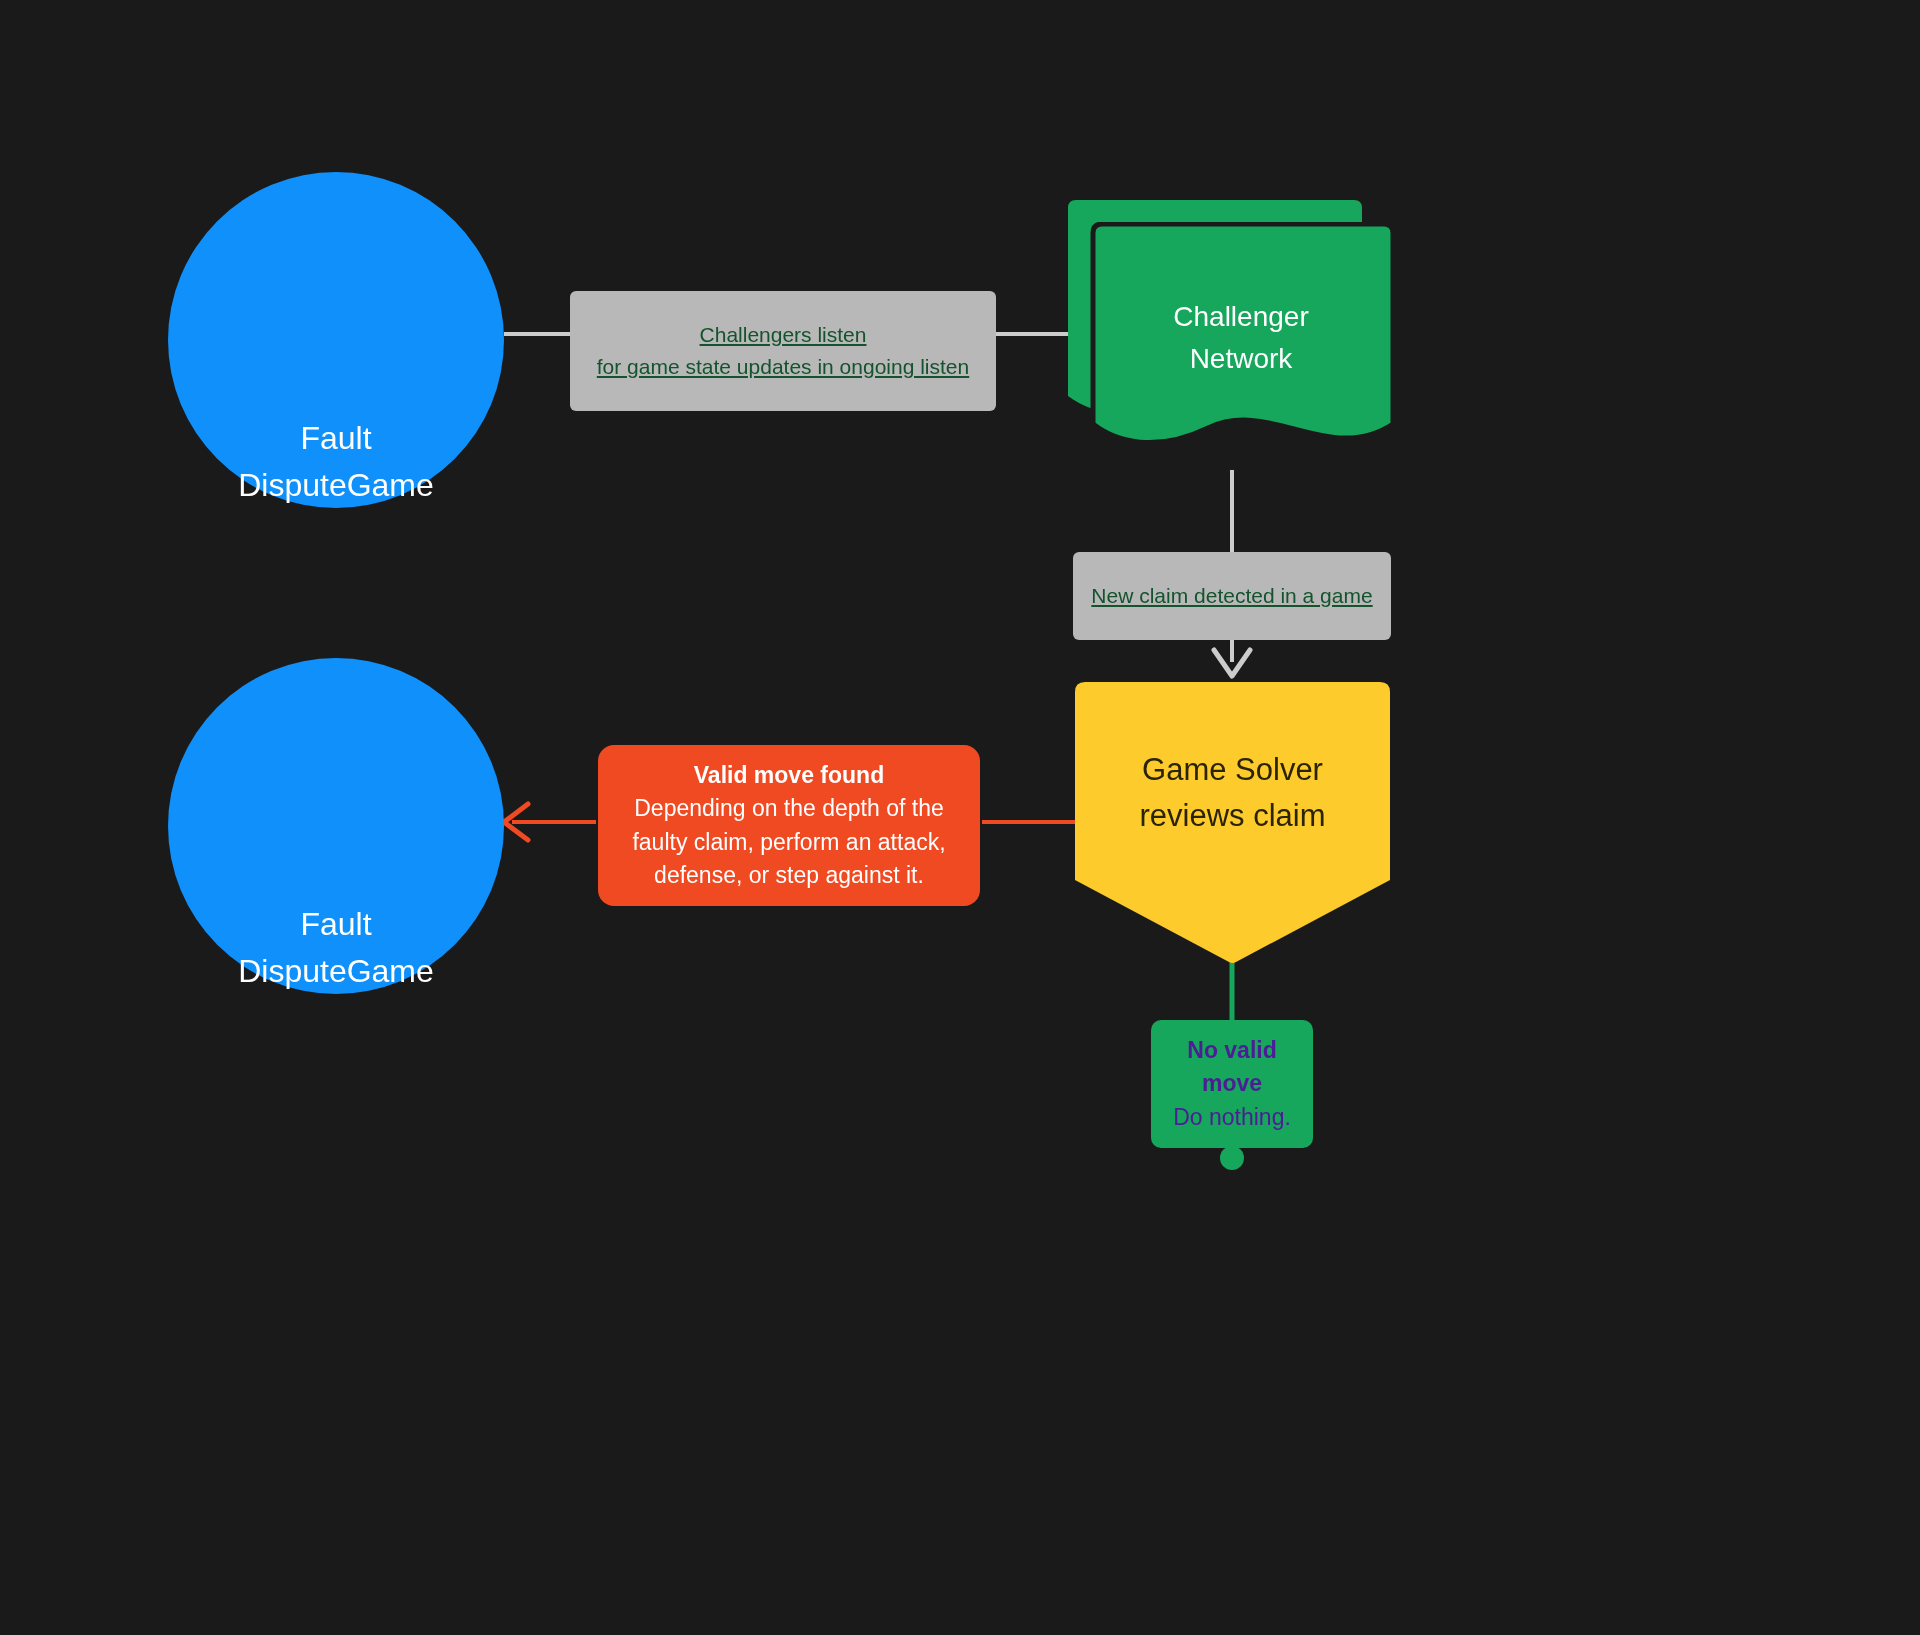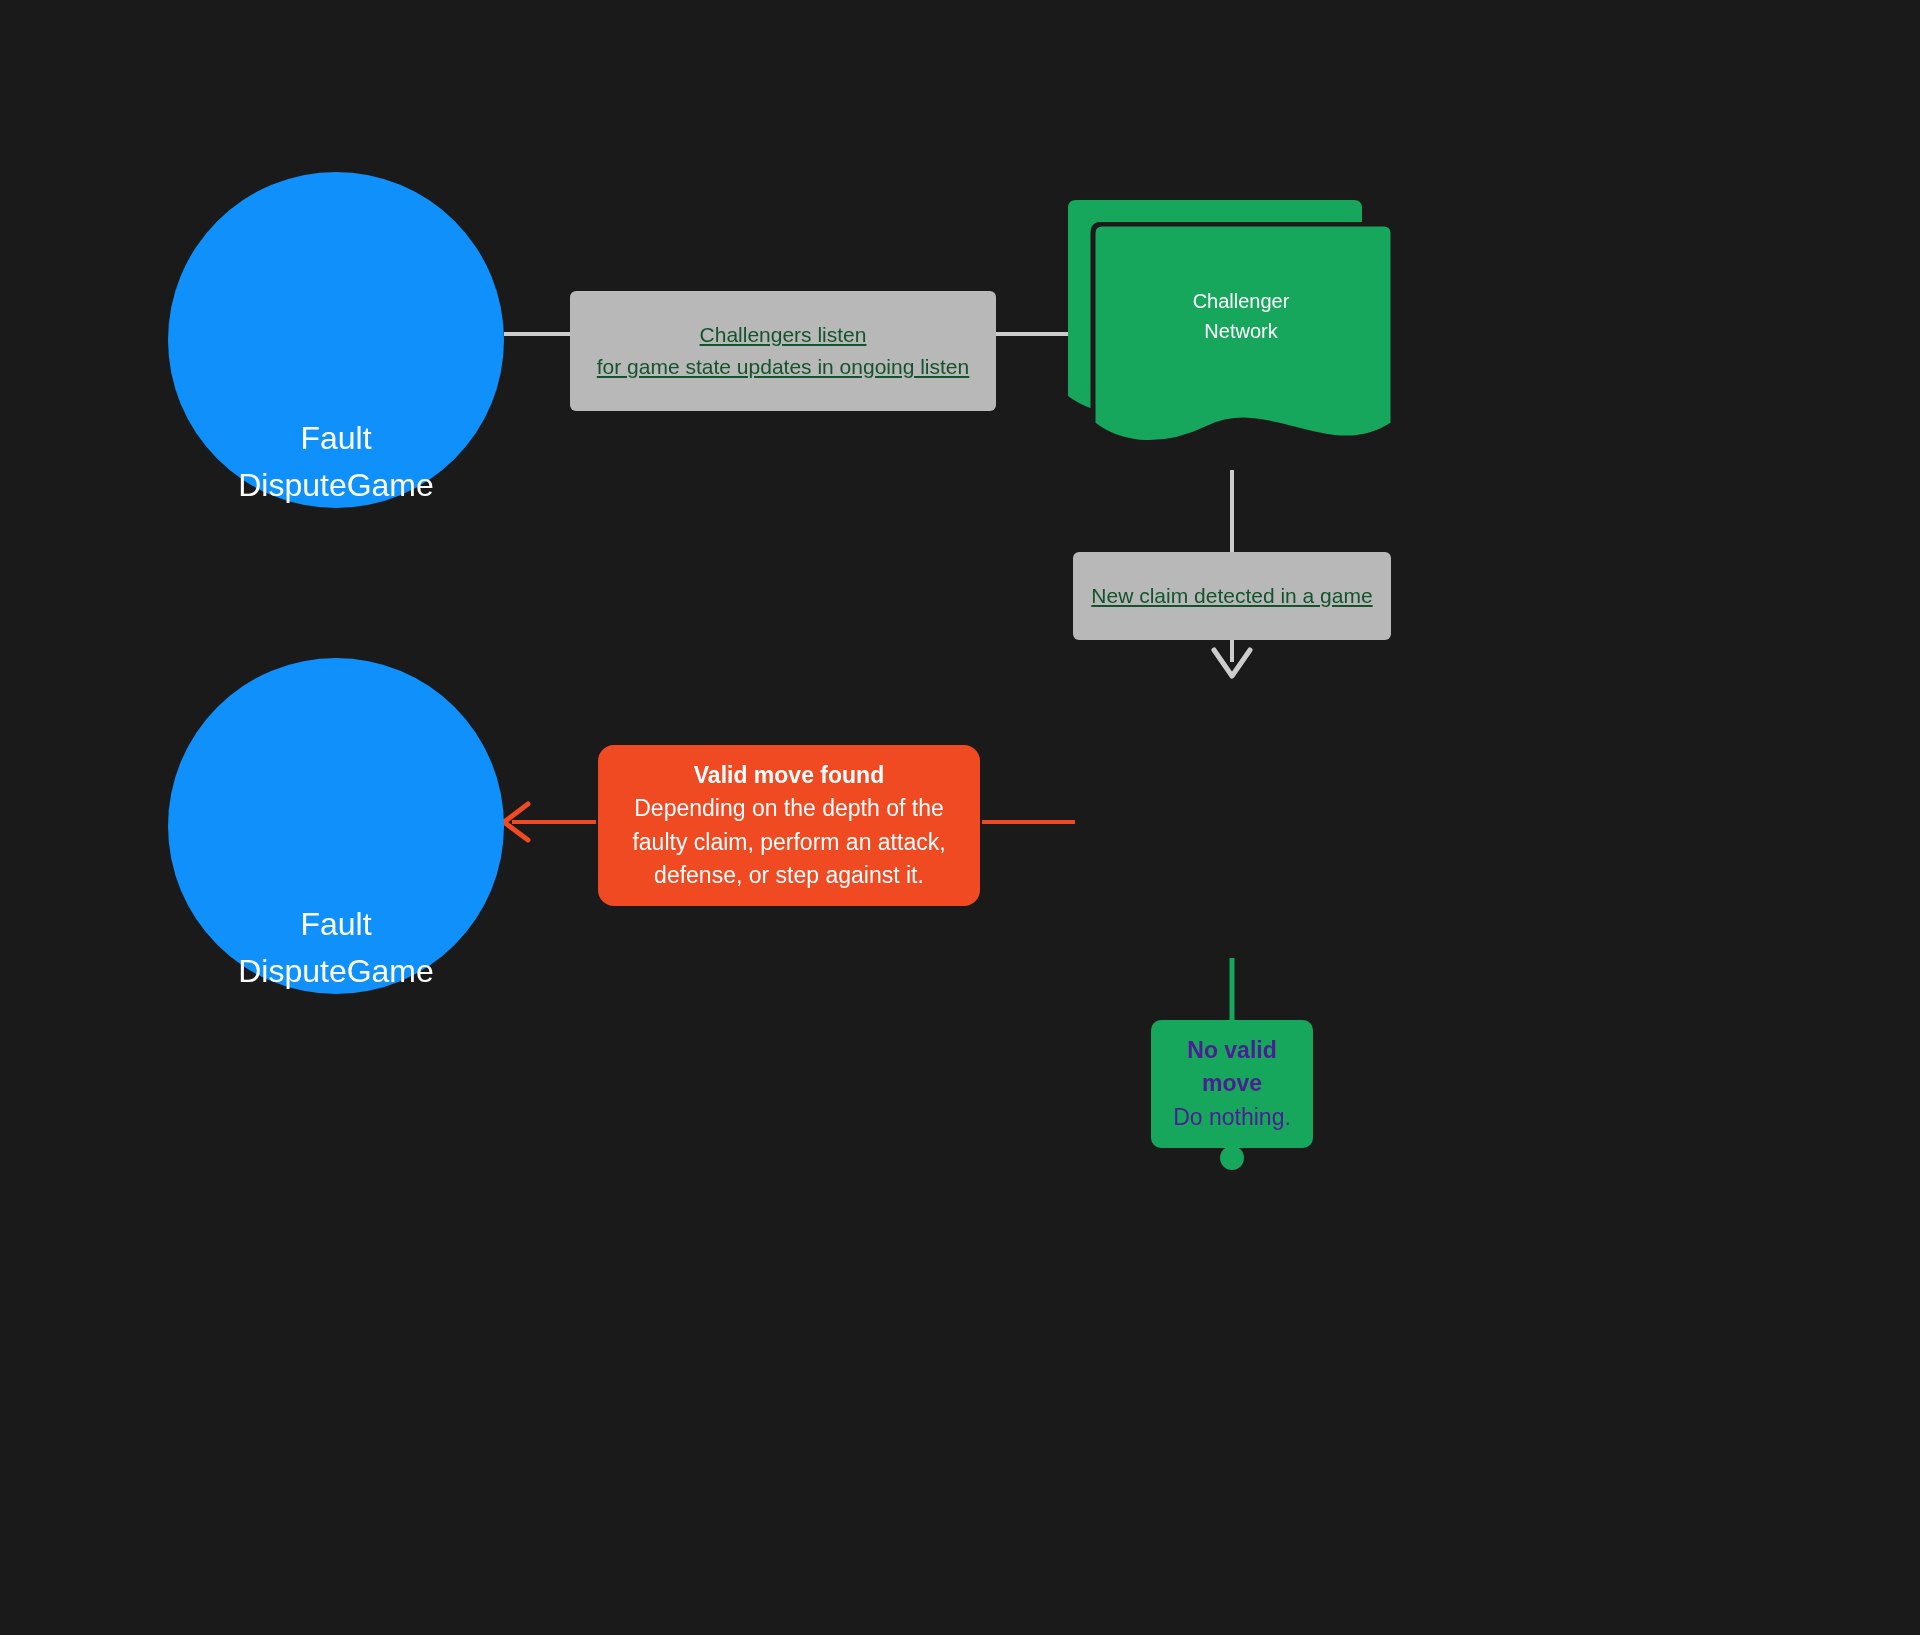--- a/index.html
+++ b/index.html
@@ -62,29 +62,29 @@
   #challenger-network .doc-front {
     position: absolute;
     left: 22px;
     top: 22px;
     width: 314px;
     height: 240px;
   }
   #challenger-network .doc-label {
     position: absolute;
     left: 22px;
-    top: 16px;
+    top: 38px;
     width: 314px;
     height: 200px;
     display: flex;
     align-items: center;
     justify-content: center;
     text-align: center;
     color: #ffffff;
-    font-size: 20px;
+    font-size: 28px;
     line-height: 1.5;
     pointer-events: none;
   }
 
   
   #game-solver {
     position: absolute;
     left: 1075px;
     top: 682px;
     width: 315px;
@@ -202,20 +202,35 @@
                Z" fill="#16a75c" stroke="#1a1a1a" stroke-width="5"></path>
     </svg>
     <div class="doc-label">
       <div>
         <div>Challenger</div>
         <div>Network</div>
       </div>
     </div>
   </div>
 
+  <div id="game-solver">
+    <svg width="315" height="282" viewBox="0 0 315 282" xmlns="http://www.w3.org/2000/svg">
+      <path d="M 0 10 Q 0 0 10 0 L 305 0 Q 315 0 315 10
+               L 315 198
+               L 161 280
+               Q 157.5 282 154 280
+               L 0 198 Z" fill="#fdcb2b"></path>
+    </svg>
+    <div class="pennant-label">
+      <div>
+        <div>Game Solver</div>
+        <div>reviews claim</div>
+      </div>
+    </div>
+  </div>
 
   <div class="node circle" id="circle-bot">
     <div>
       <div>Fault</div>
       <div>DisputeGame</div>
     </div>
   </div>
 
   <div class="edge-label grey" id="label-listen">
     <span class="body">Challengers listen</span>

